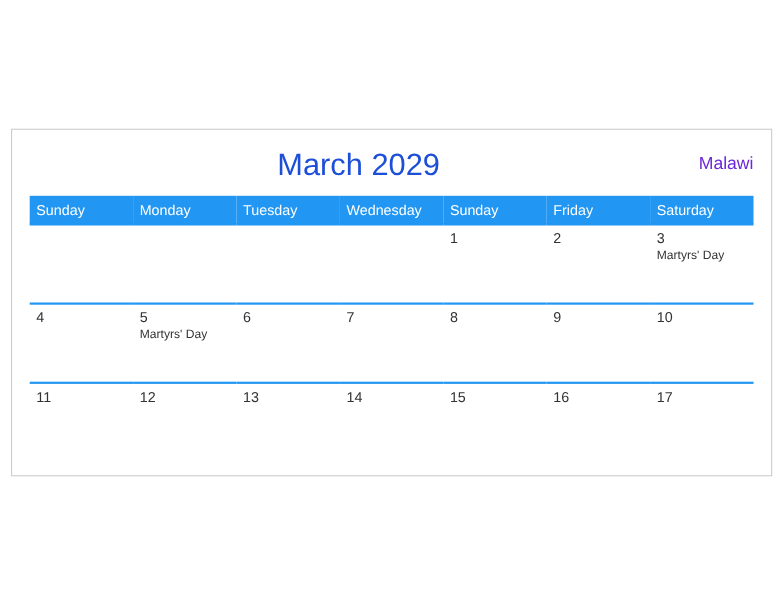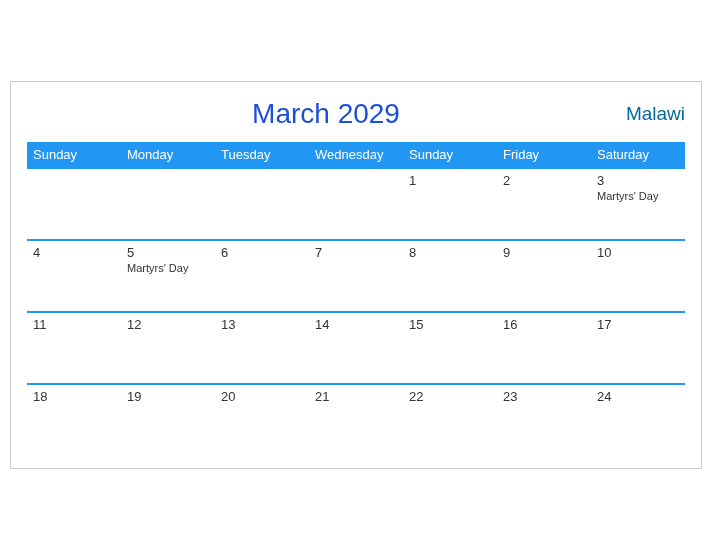--- a/index.html
+++ b/index.html
@@ -25,22 +25,22 @@
       margin-bottom: 12px;
     }
     .title {
       font-size: 28px;
       font-weight: normal;
       color: #1d4ed8;
       text-align: center;
       flex: 1;
     }
     .country {
-      font-size: 19px;
-      color: #0369a1;
+      font-size: 16px;
+      color: #6d28d9;
       text-align: right;
       min-width: 60px;
     }
     .calendar-table {
       width: 100%;
       border-collapse: collapse;
     }
     .calendar-table thead tr {
       background: #2196F3;
       border-radius: 13px;
@@ -190,38 +190,15 @@
           <td>
             <span class="day-number">15</span>
           </td>
           <td>
             <span class="day-number">16</span>
           </td>
           <td>
             <span class="day-number">17</span>
           </td>
         </tr>
-        <tr>
-          <td>
-            <span class="day-number">18</span>
-          </td>
-          <td>
-            <span class="day-number">19</span>
-          </td>
-          <td>
-            <span class="day-number">20</span>
-          </td>
-          <td>
-            <span class="day-number">21</span>
-          </td>
-          <td>
-            <span class="day-number">22</span>
-          </td>
-          <td>
-            <span class="day-number">23</span>
-          </td>
-          <td>
-            <span class="day-number">24</span>
-          </td>
-        </tr>
       </tbody>
   </table>
 </div>
 
 </body></html>

